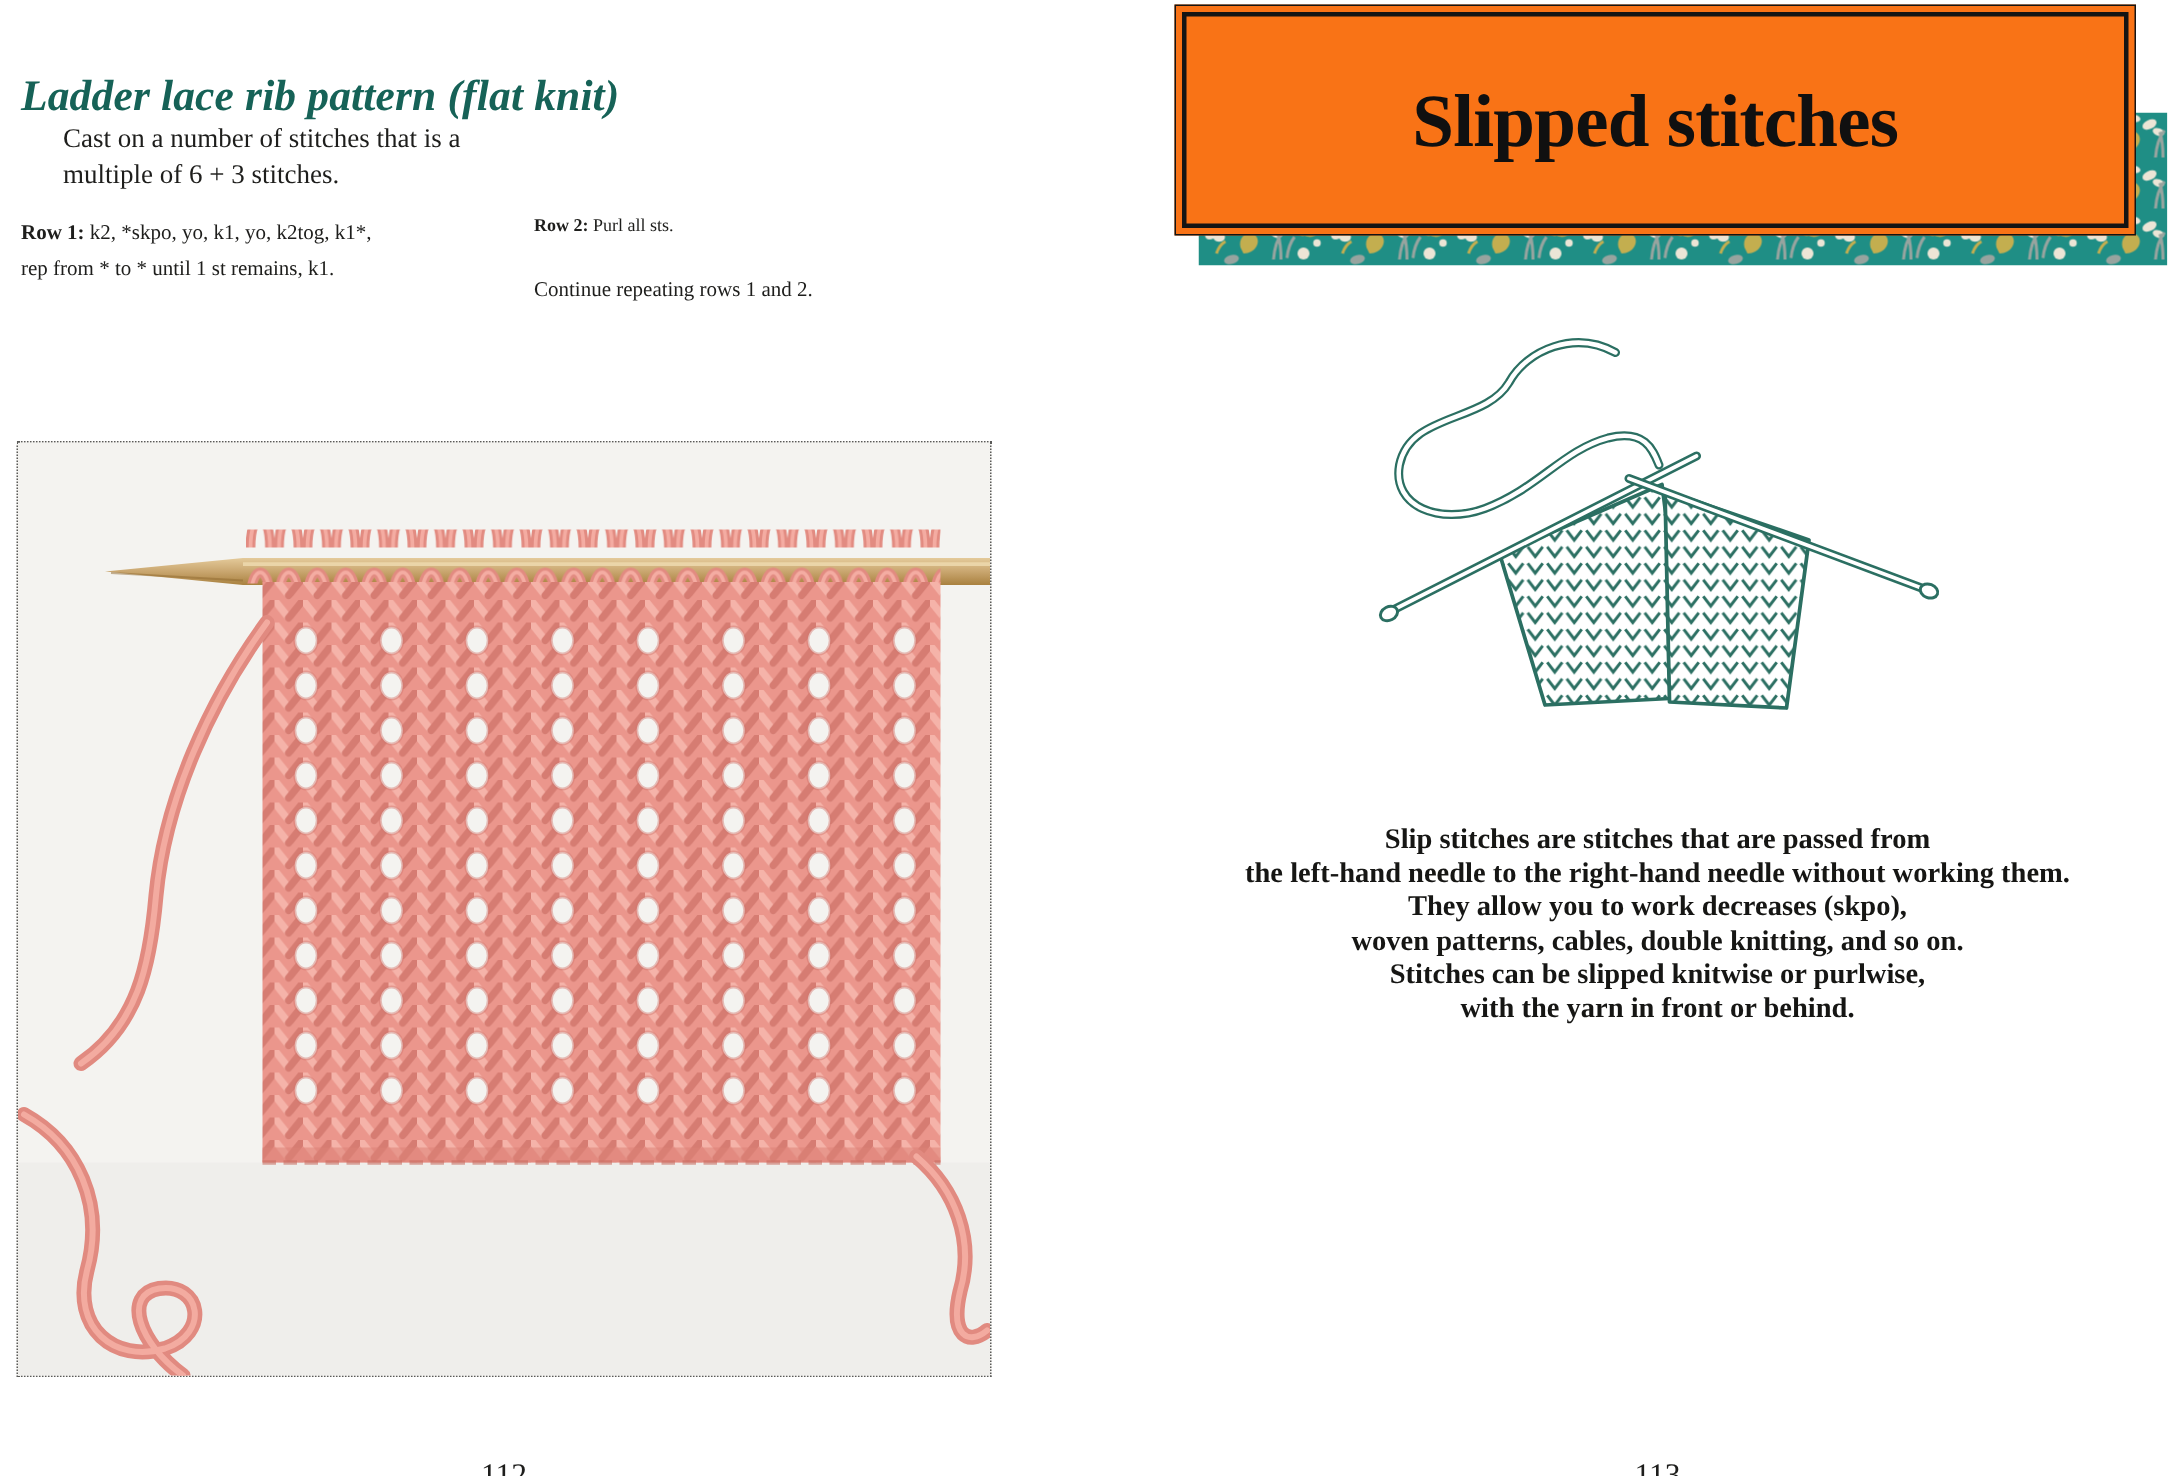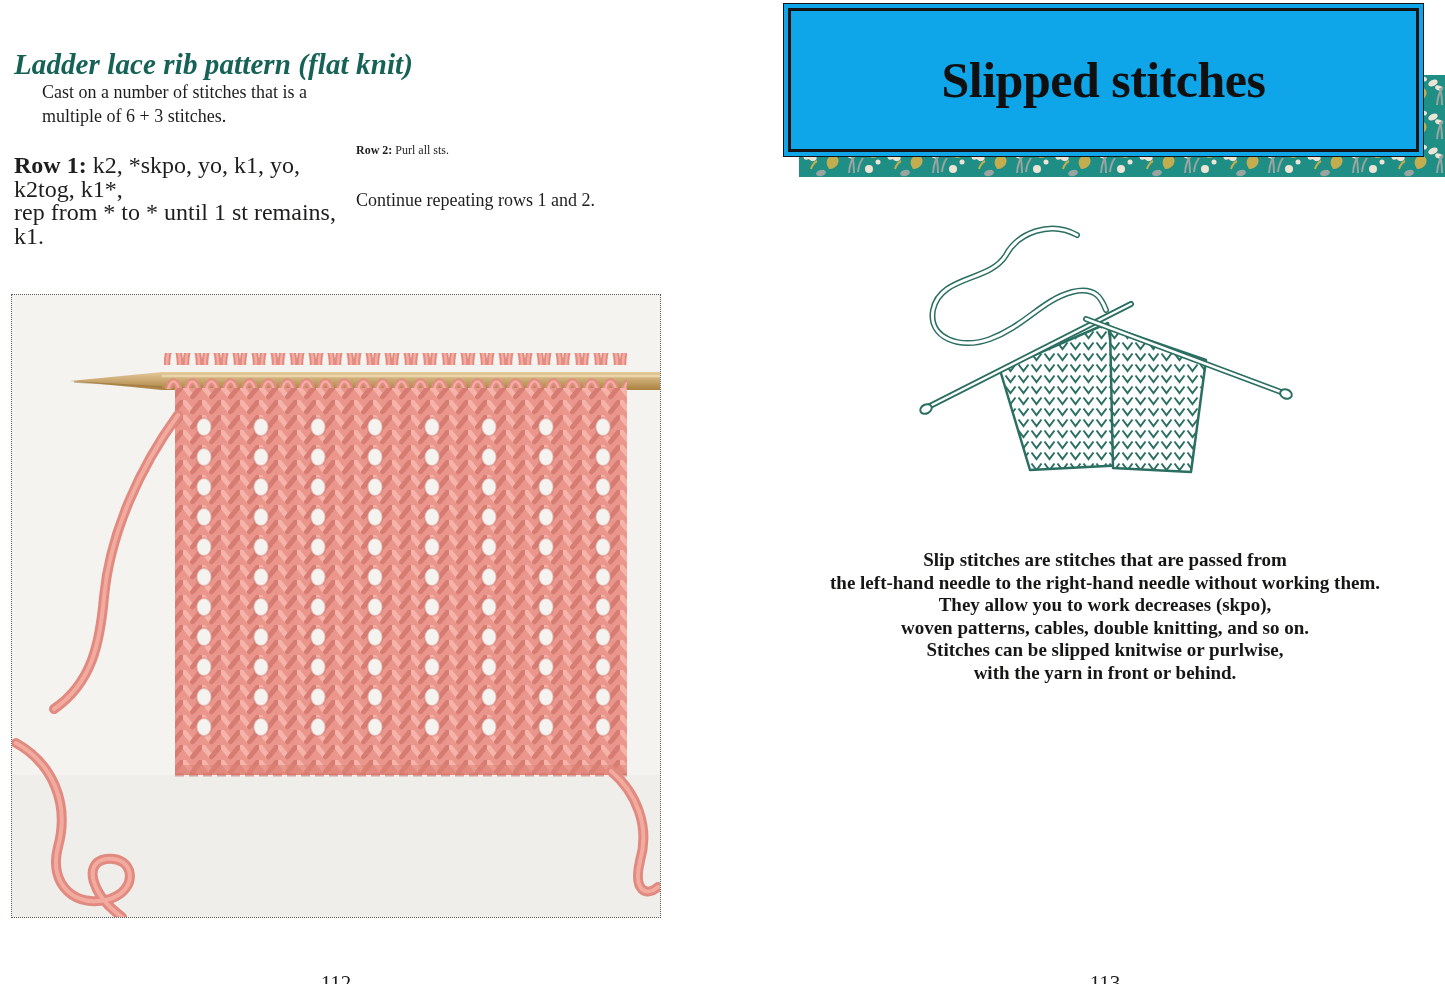--- a/index.html
+++ b/index.html
@@ -10,35 +10,35 @@
   }
   .abs{position:absolute;}
   .pre{white-space:pre-line;}
   
   .heading{
     left:14px;top:24px;width:420px;
     font-size:29px;font-weight:bold;font-style:italic;
     color:#166257;letter-spacing:.1px;
   }
   .intro{left:14px;top:63px;width:310px;font-size:18px;line-height:23.5px;margin-left:28px;}
-  .row1{left:14px;top:130px;width:345px;font-size:24px;line-height:23.5px;}
+  .row1{left:14px;top:130px;width:345px;font-size:14px;line-height:23.5px;}
   .row2{left:356px;top:127px;width:330px;font-size:12px;line-height:23.5px;}
-  .continue{left:356px;top:172px;width:330px;font-size:18px;}
+  .continue{left:356px;top:172px;width:330px;font-size:14px;}
   .rowlabel{font-weight:bold;}
   .photo-frame{
     left:11px;top:294px;width:650px;height:624px;
     border:1.5px dotted #5a5a58;background:#f4f3f0;box-sizing:border-box;
   }
   .photo-frame svg{display:block;width:100%;height:100%;}
   .pagenum-left{left:11px;top:950px;width:650px;text-align:center;font-size:21px;}
   
   .floral-band{left:799px;top:75px;width:646px;height:102px;}
   .title-box{
     left:783px;top:3px;width:641px;height:154px;
-    background:#0ea5e9;border:1.5px solid #141414;box-sizing:border-box;
+    background:#f97316;border:1.5px solid #141414;box-sizing:border-box;
   }
   .title-box-inner{
     position:absolute;left:4px;top:4px;right:4px;bottom:4px;
     border:3px solid #141414;
     display:flex;align-items:center;justify-content:center;
   }
   .big-title{
     font-size:50px;font-weight:bold;letter-spacing:-.5px;color:#101010;
   }
   .illustration{left:900px;top:220px;width:420px;height:280px;}

